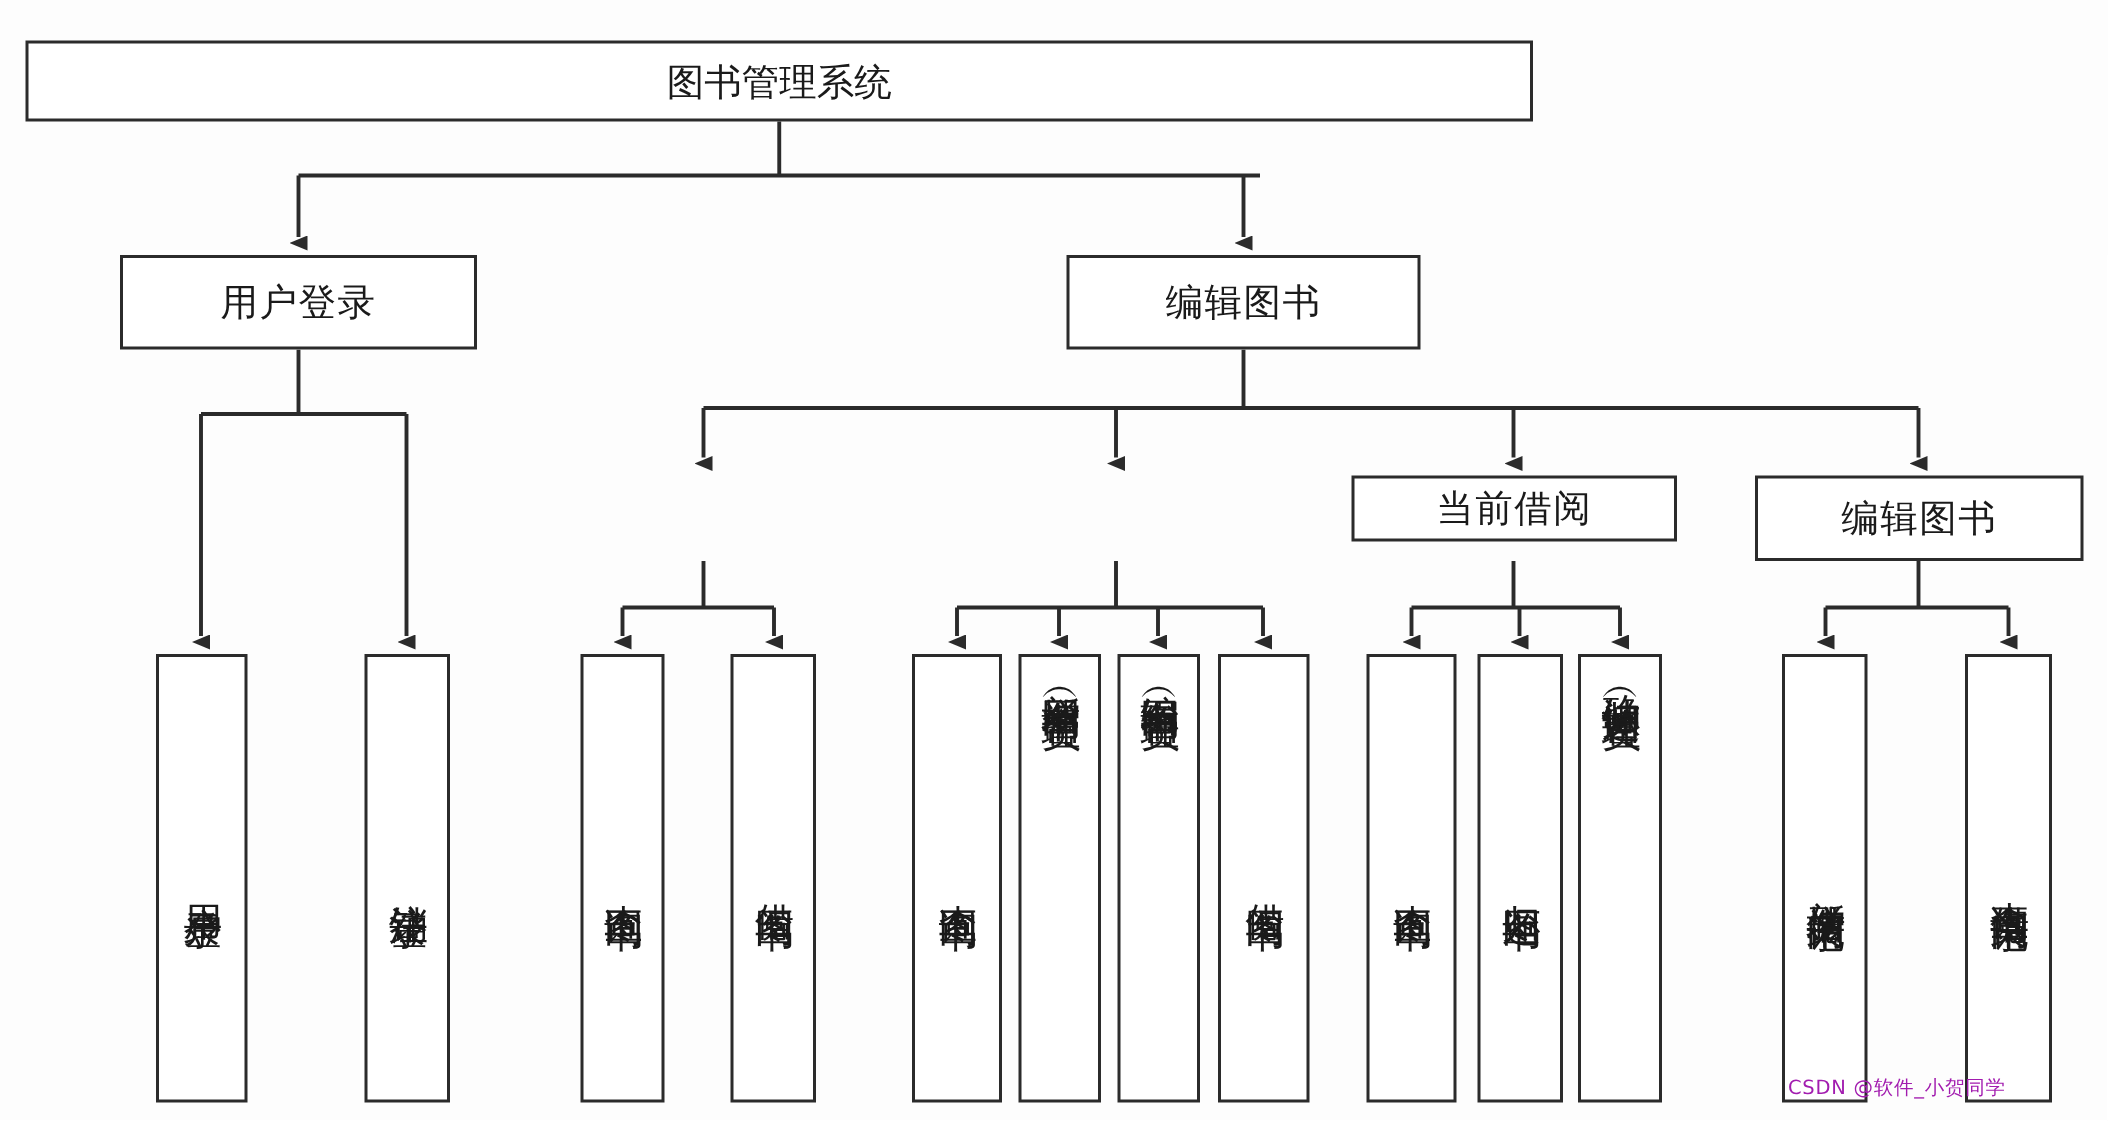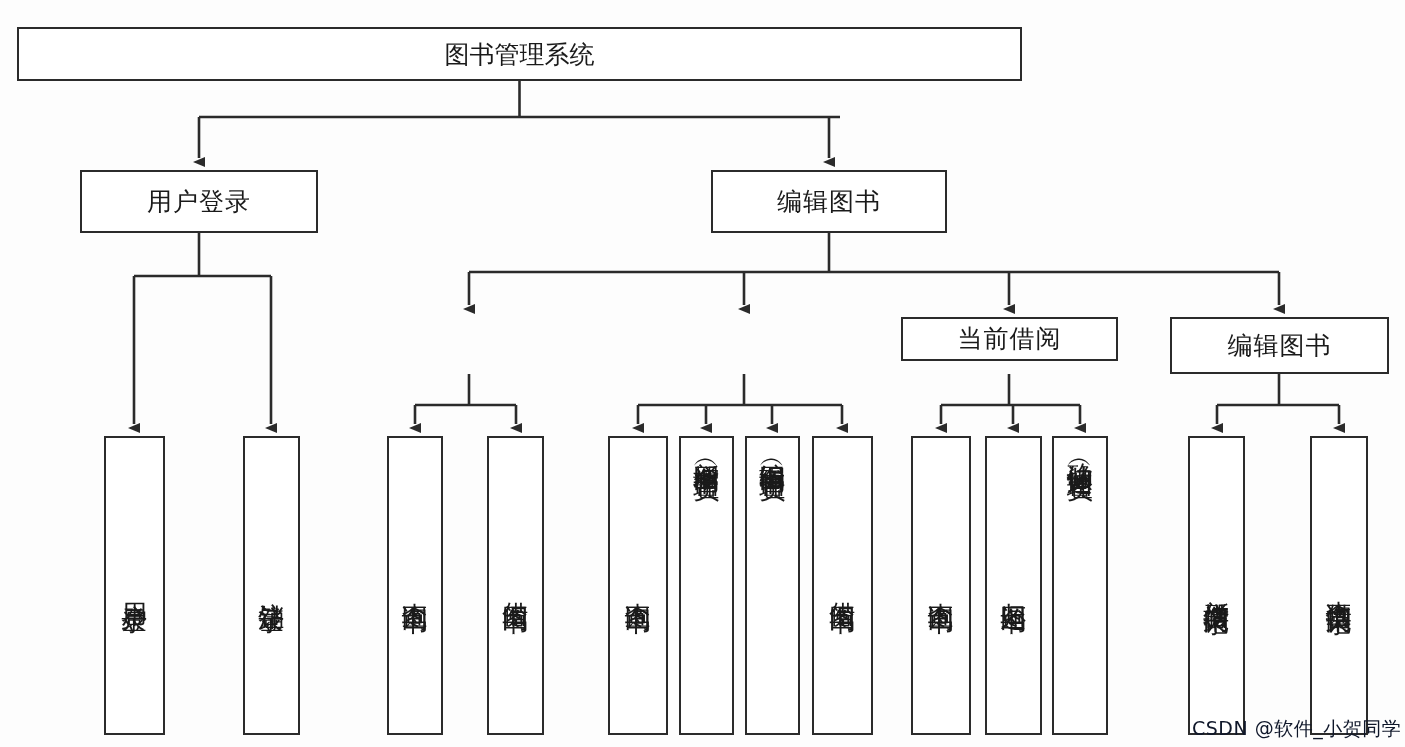--- a/index.html
+++ b/index.html
@@ -52,22 +52,22 @@
     letter-spacing: 2px;
     padding-top: 4px;
     padding-bottom: 4px;
     justify-content: flex-start;
   }
   .node.vert.centered {
     justify-content: center;
   }
   .watermark {
     position: absolute;
-    font-size: 19px;
-    color: #0f172a;
+    font-size: 13px;
+    color: #a21caf;
     white-space: nowrap;
     letter-spacing: 0.5px;
   }
 </style>
 </head>
 <body>
 
 <div id="canvas">
 
   <svg class="wires" viewBox="0 0 1405 747" xmlns="http://www.w3.org/2000/svg">

